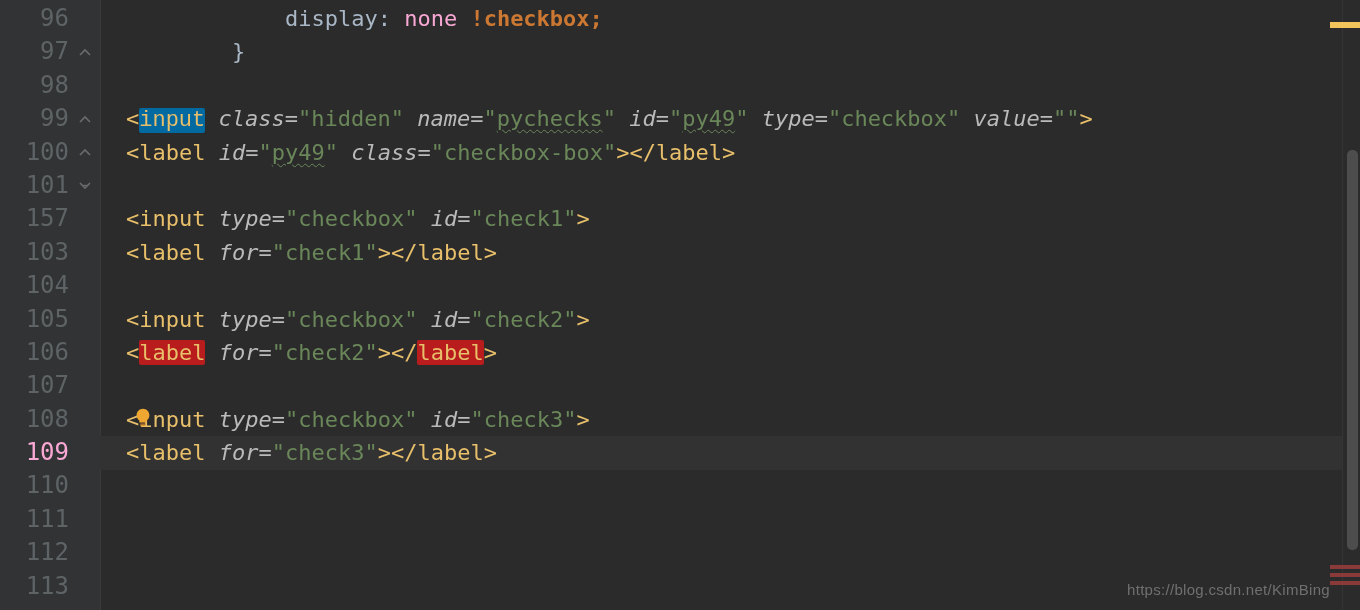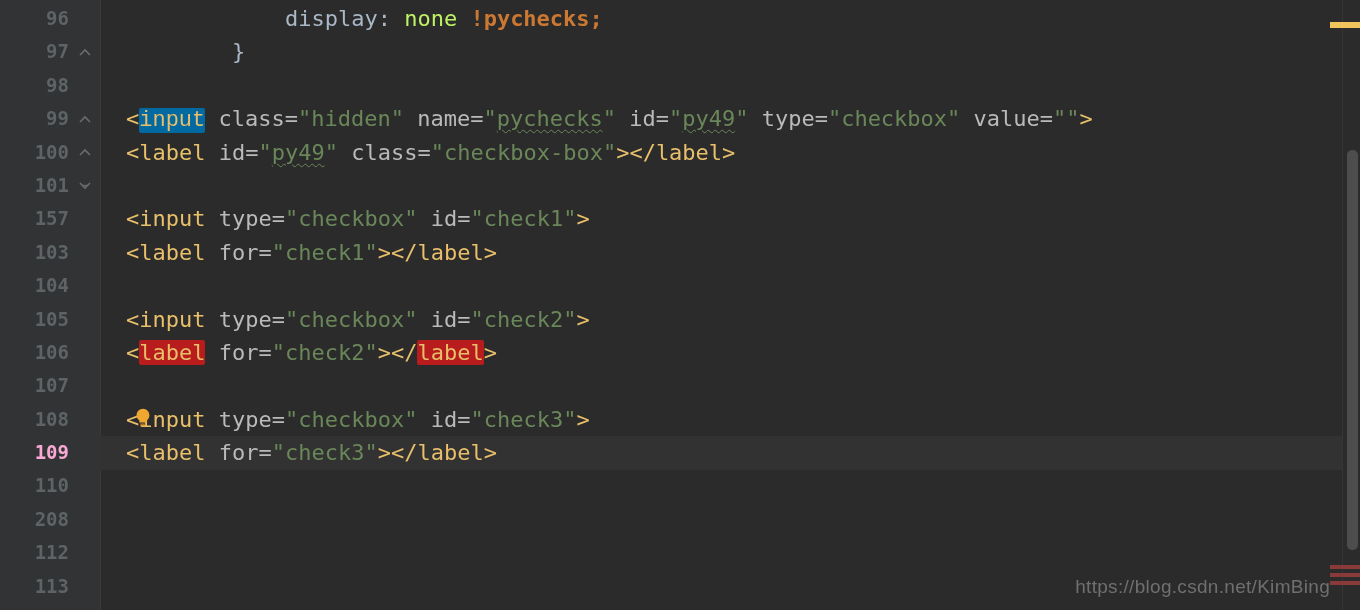--- a/index.html
+++ b/index.html
@@ -19,23 +19,22 @@
     width:100px; min-width:100px;
     background:#313335;
     padding-top:2px;
     display:flex; flex-direction:column;
     user-select:none;
   }
   .gut-row {
     height:33.4px; line-height:33.4px;
     display:flex; align-items:center;
     padding-right:6px;
-    font-size:19px;
+    font-size:24px;
     color:#5e6366;
-    font-weight:bold;
   }
   .gut-num { flex:1; text-align:right; padding-right:10px; }
   .gut-row.current .gut-num { color:#f9a8d4;margin-left:16px; }
   .fold {
     width:14px; display:inline-block;
     color:#5e6366; font-size:14px; text-align:center;
   }
   .fold svg { display:block; }
   .code {
     flex:1; position:relative;
@@ -51,25 +50,25 @@
   .current-line-bg {
     position:absolute; left:0; right:0;
     background:#323232;
     height:33.4px;
     z-index:0;
   }
   .line span { position:relative; z-index:1; }
 
   
   .c-tag    { color:#e8bf6a; }          
-  .c-attr   { color:#bababa; }          
+  .c-attr   { color:#bababa;font-style:italic; }          
   .c-punct  { color:#bababa; }          
   .c-str    { color:#6a8759; }          
   .c-kw     { color:#cc7832; font-weight:bold; }  
-  .c-prop   { color:#bef264; }
+  .c-prop   { color:#f9a8d4; }
   .c-plain  { color:#a9b7c6;margin-top:24px; }
   .c-hisel  { background:#0369a1; border-radius:2px;font-family:Liberation Mono, monospace; }   
   .c-hiword { background:#b91c1c; border-radius:2px; }   
   .spell    { text-decoration:underline; text-decoration-style:wavy; text-decoration-color:#6a8759; text-decoration-thickness:1px; text-underline-offset:3px;}
 
   
   .bulb {
     position:absolute; left:132px; top:calc(2px + 33.4px*12 + 4px);
     width:22px; height:22px; z-index:3;
   }
@@ -90,21 +89,21 @@
   .thumb {
     position:absolute; right:2px; width:11px; top:150px; height:400px;
     background:#4d4d4d; border-radius:5px;
   }
   .mark-yellow { position:absolute; right:2px; width:28px; height:6px; background:#f2c55c; left:auto; }
   .mark-yellow { left:auto; right:0; width:30px; top:22px; }
   .mark-red-group { position:absolute; right:0; top:565px; width:30px; }
   .mark-red { height:4px; width:30px; background:#8b3a3a; margin-bottom:4px;}
   .watermark {
     position:absolute; right:30px; bottom:12px;
-    font-family:Arial,Helvetica,sans-serif; font-size:19px;
+    font-family:Arial,Helvetica,sans-serif; font-size:15px;
     color:#868686; opacity:.75; letter-spacing:.3px;
     z-index:5;
   }
 </style>
 </head>
 <body>
 
 <div class="editor">
   <div class="gutter" id="gutter">
       <div class="gut-row">
@@ -178,36 +177,36 @@
       </div>
       <div class="gut-row current">
         <span class="gut-num">109</span>
         <span class="fold"></span>
       </div>
       <div class="gut-row">
         <span class="gut-num">110</span>
         <span class="fold"></span>
       </div>
       <div class="gut-row">
-        <span class="gut-num">208</span>
+        <span class="gut-num">111</span>
         <span class="fold"></span>
       </div>
       <div class="gut-row">
         <span class="gut-num">112</span>
         <span class="fold"></span>
       </div>
       <div class="gut-row">
         <span class="gut-num">113</span>
         <span class="fold"></span>
       </div>
     </div>
   <div class="vline"></div>
 
   <div class="code" id="code">
-      <div class="line"><span class="c-plain">            display: </span><span class="c-prop">none</span><span class="c-plain"> </span><span class="c-kw">!pychecks</span><span class="c-kw">;</span></div>
+      <div class="line"><span class="c-plain">            display: </span><span class="c-prop">none</span><span class="c-plain"> </span><span class="c-kw">!checkbox</span><span class="c-kw">;</span></div>
       <div class="line"><span class="c-plain">        }</span></div>
       <div class="line"><span class="c-plain"></span></div>
       <div class="line"><span class="c-tag">&lt;</span><span class="c-tag c-hisel">input</span><span class="c-plain"> </span><span class="c-attr">class</span><span class="c-punct">=</span><span class="c-str">"hidden"</span><span class="c-plain"> </span><span class="c-attr">name</span><span class="c-punct">=</span><span class="c-str">"</span><span class="c-str spell">pychecks</span><span class="c-str">"</span><span class="c-plain"> </span><span class="c-attr">id</span><span class="c-punct">=</span><span class="c-str">"</span><span class="c-str spell">py49</span><span class="c-str">"</span><span class="c-plain"> </span><span class="c-attr">type</span><span class="c-punct">=</span><span class="c-str">"checkbox"</span><span class="c-plain"> </span><span class="c-attr">value</span><span class="c-punct">=</span><span class="c-str">""</span><span class="c-tag">&gt;</span></div>
       <div class="line"><span class="c-tag">&lt;label</span><span class="c-plain"> </span><span class="c-attr">id</span><span class="c-punct">=</span><span class="c-str">"</span><span class="c-str spell">py49</span><span class="c-str">"</span><span class="c-plain"> </span><span class="c-attr">class</span><span class="c-punct">=</span><span class="c-str">"checkbox-box"</span><span class="c-tag">&gt;&lt;/label&gt;</span></div>
       <div class="line"><span class="c-plain"></span></div>
       <div class="line"><span class="c-tag">&lt;input</span><span class="c-plain"> </span><span class="c-attr">type</span><span class="c-punct">=</span><span class="c-str">"checkbox"</span><span class="c-plain"> </span><span class="c-attr">id</span><span class="c-punct">=</span><span class="c-str">"check1"</span><span class="c-tag">&gt;</span></div>
       <div class="line"><span class="c-tag">&lt;label</span><span class="c-plain"> </span><span class="c-attr">for</span><span class="c-punct">=</span><span class="c-str">"check1"</span><span class="c-tag">&gt;&lt;/label&gt;</span></div>
       <div class="line"><span class="c-plain"></span></div>
       <div class="line"><span class="c-tag">&lt;input</span><span class="c-plain"> </span><span class="c-attr">type</span><span class="c-punct">=</span><span class="c-str">"checkbox"</span><span class="c-plain"> </span><span class="c-attr">id</span><span class="c-punct">=</span><span class="c-str">"check2"</span><span class="c-tag">&gt;</span></div>
       <div class="current-line-bg" style="top: 436.2px;"></div>

